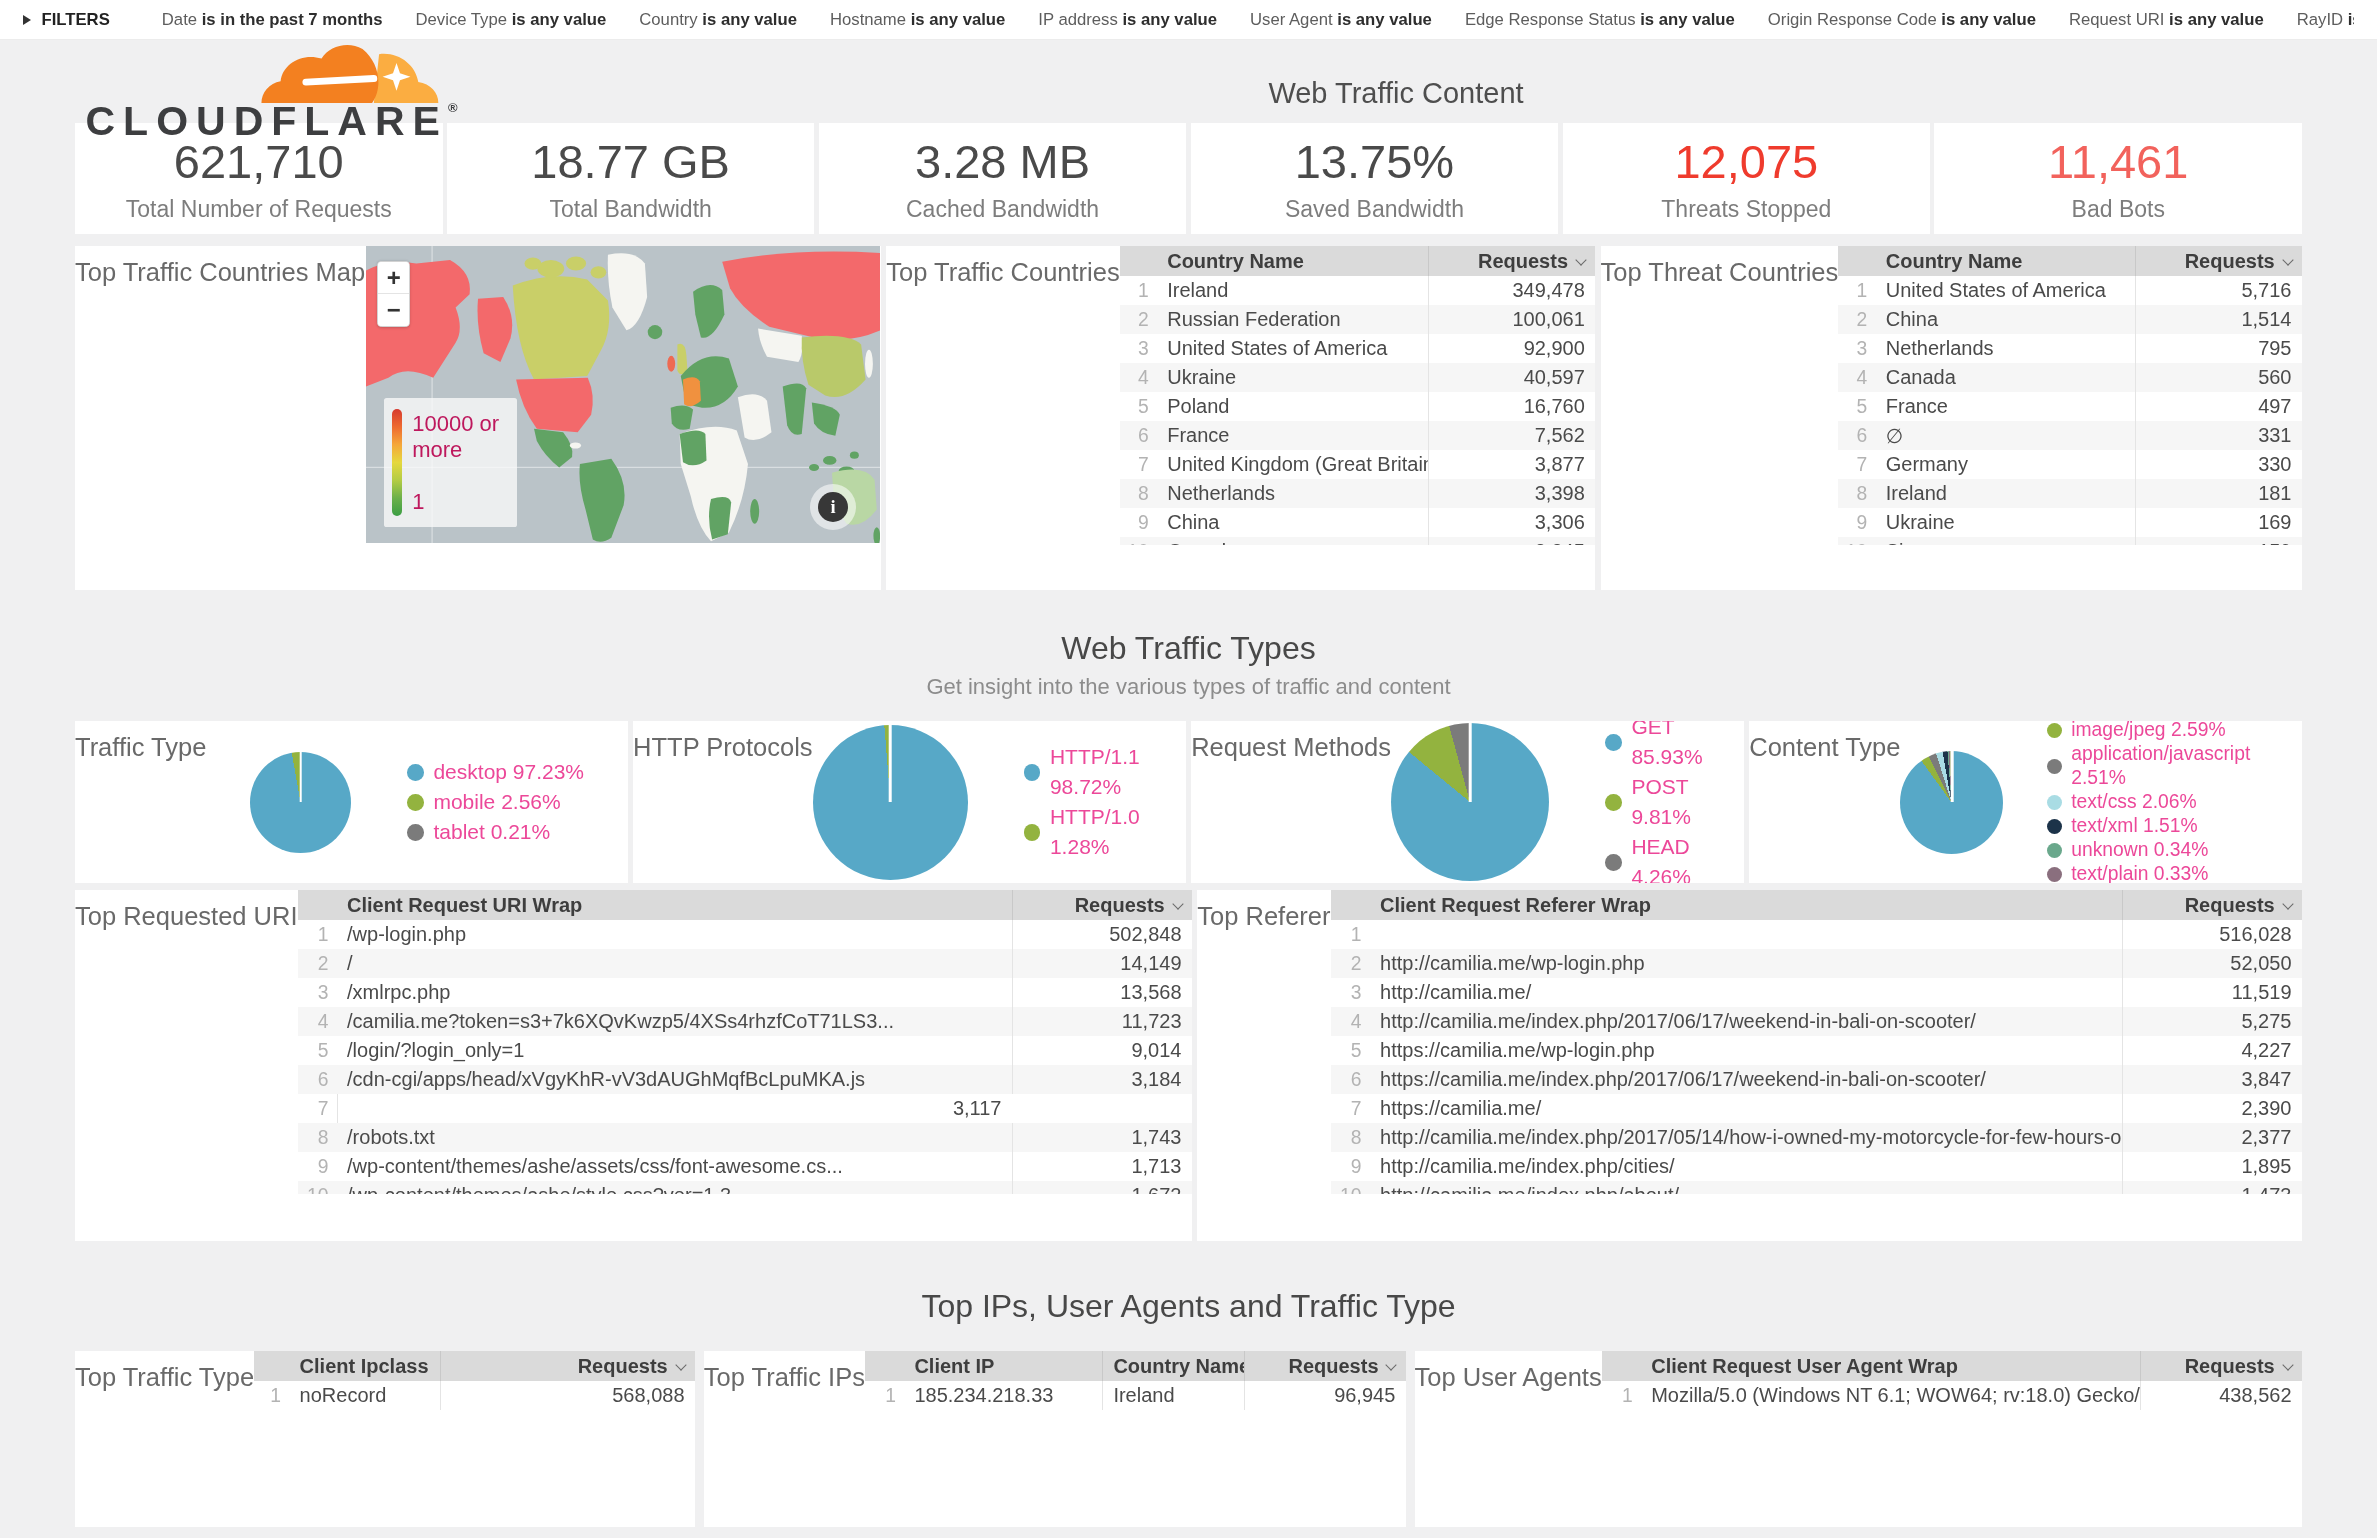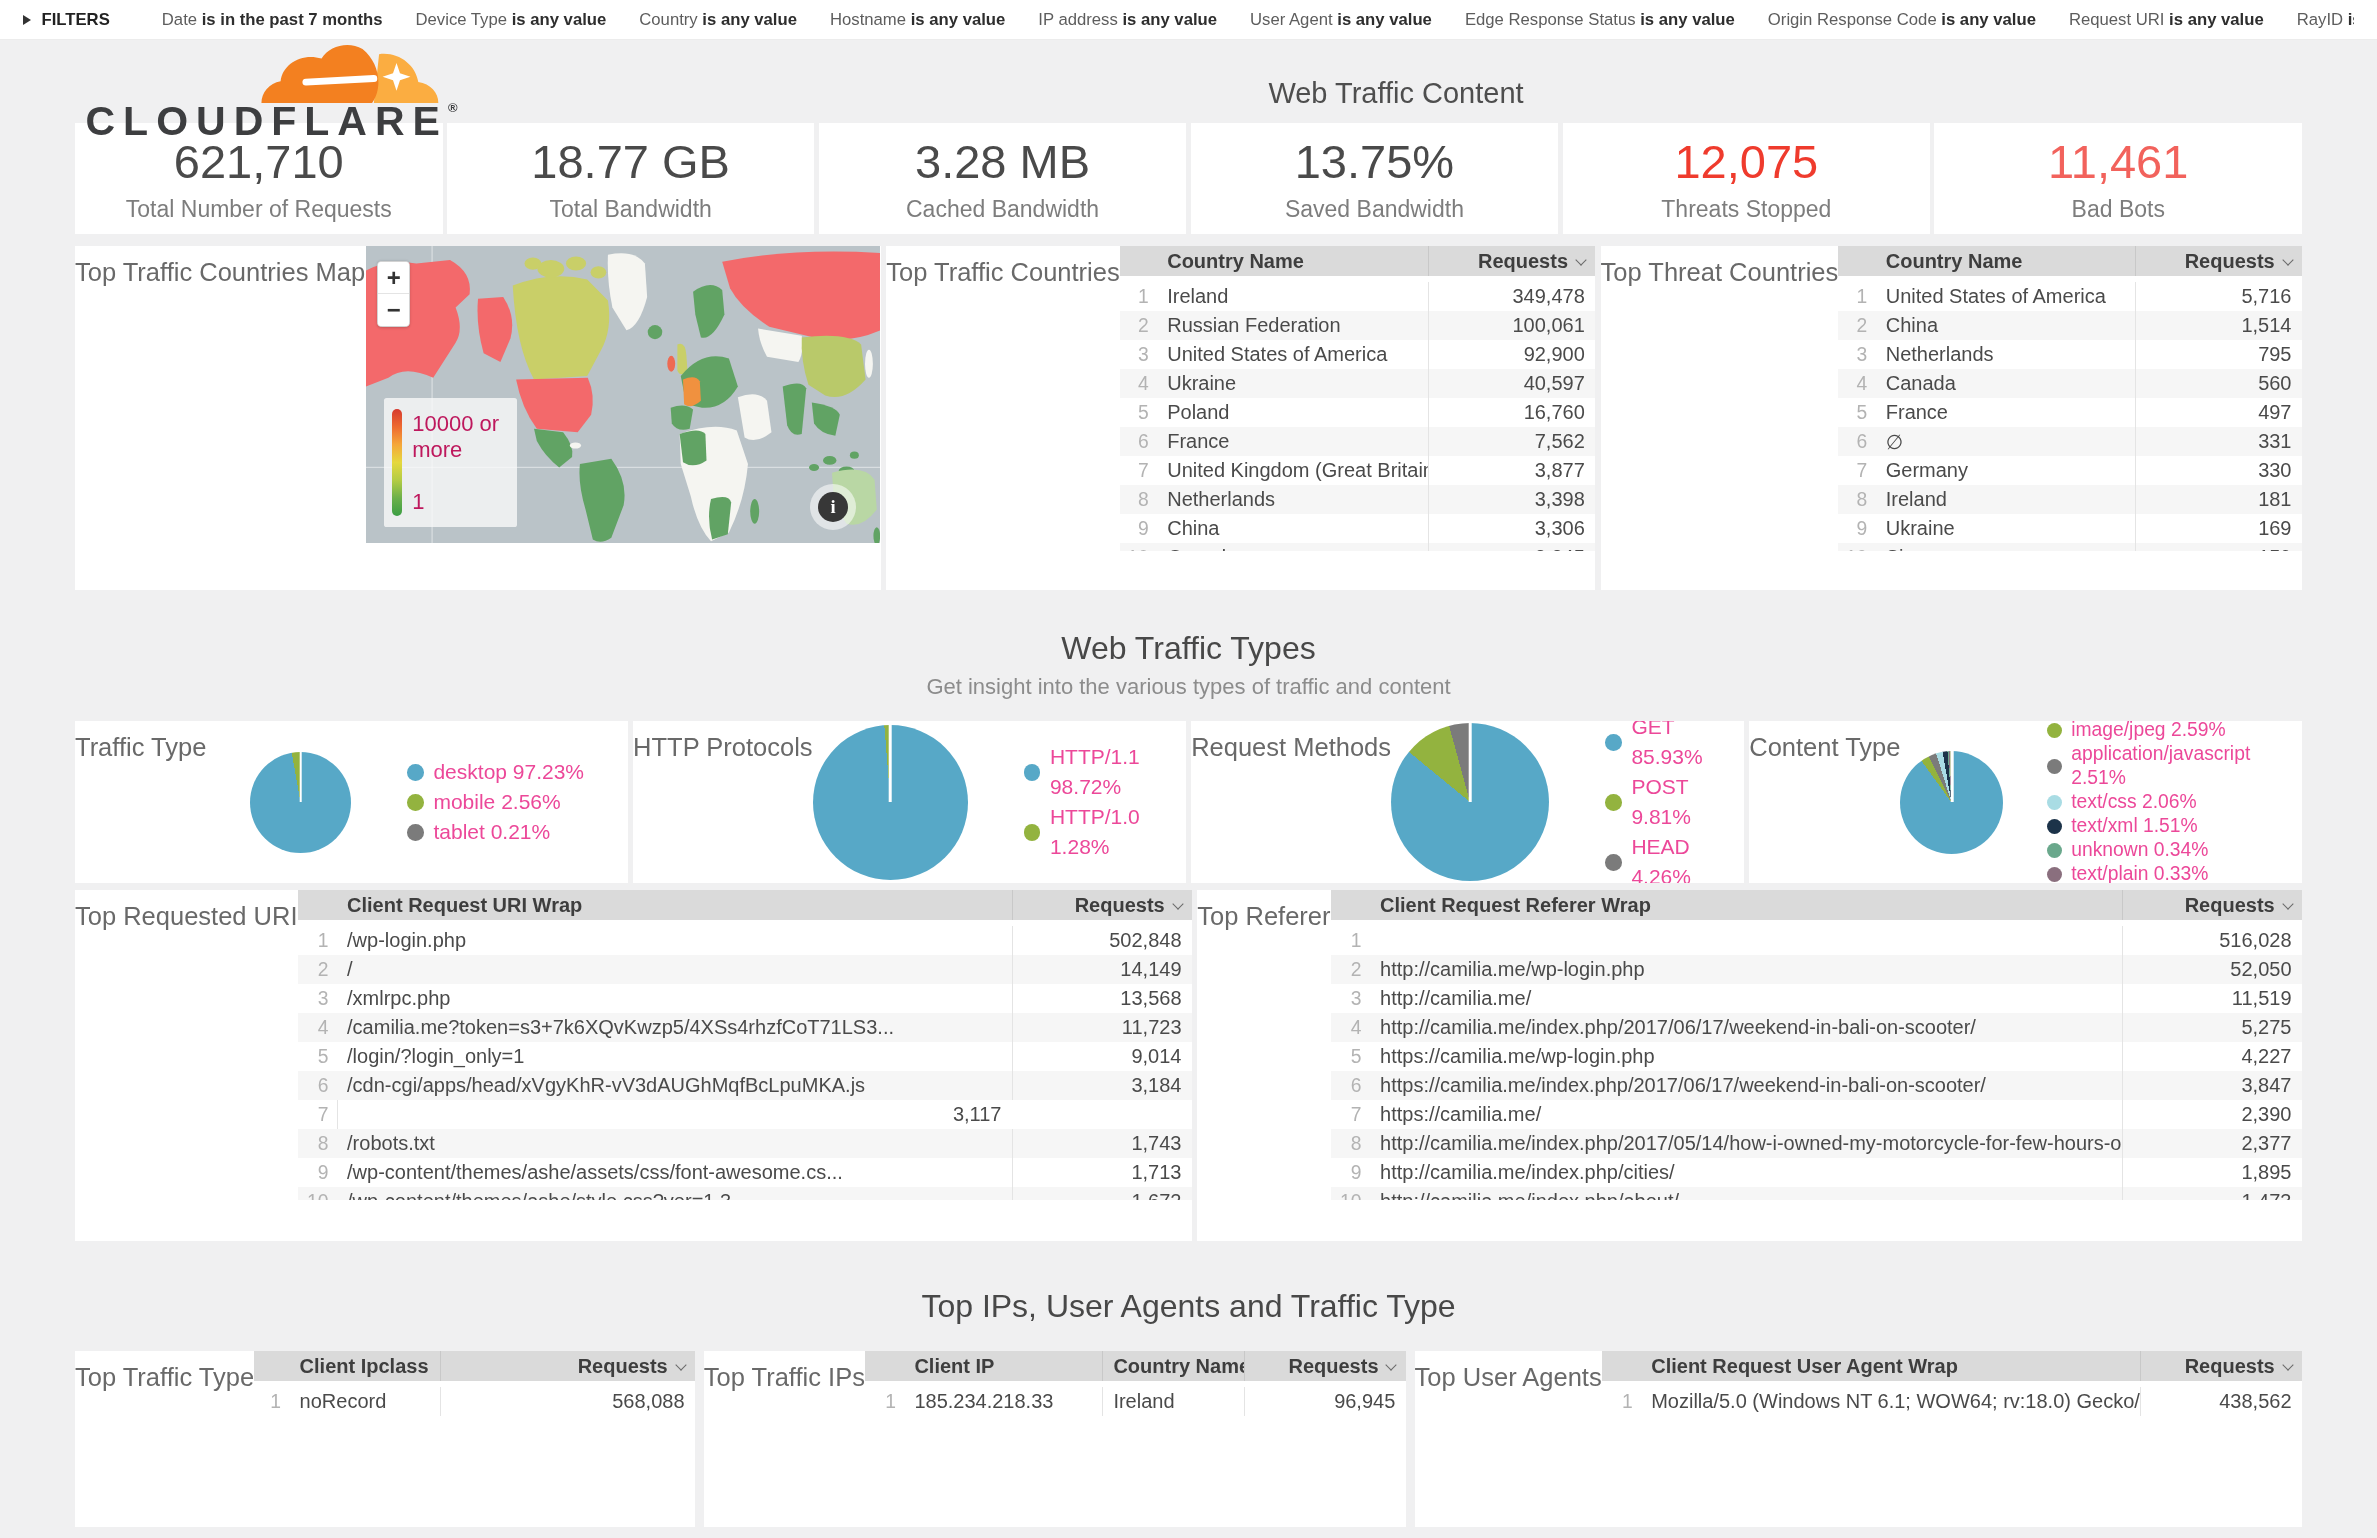--- a/index.html
+++ b/index.html
@@ -27,21 +27,21 @@
 
   
   .stats-row { display: grid; grid-template-columns: repeat(6, 1fr); gap: 4.4px; height: 111px; }
   .stat-card { background: #fff; display: flex; flex-direction: column; justify-content: center; align-items: center; gap: 7px; }
   .stat-value { font-size: 47px; font-weight: 300; }
   .stat-label { font-size: 23px; color: #7d7d7d; font-weight: 300; }
 
   
   .panel { background: #fff; overflow: hidden; display: flex; }
   .panel-title { text-align: center; font-size: 25.5px; font-weight: 300; color: #696969; padding: 11.4px 0 8px; flex: 0 0 auto; }
-  .tbl { font-size: 20px; flex: 1 1 auto; display: flex; flex-direction: column; overflow: hidden; gap: 6px; }
+  .tbl { font-size: 20px; flex: 1 1 auto; display: flex; flex-direction: column; overflow: hidden; }
   .thead { display: grid; background: #dadada; height: 30px; align-items: center; font-weight: 700; color: #3e3e3e; flex: 0 0 auto; }
   .tbody { overflow: hidden; }
   .tr { display: grid; height: 29px; align-items: center; background: #fff; }
   .tbody .tr:nth-child(even) { background: #f6f6f6; }
   .rankh { height: 100%; }
   .rank { color: #b3b3b3; text-align: right; padding-right: 8px; font-size: 19.3px; }
   .th, .td { padding: 0 10.5px; overflow: hidden; white-space: nowrap; text-overflow: ellipsis; height: 100%; display: flex; align-items: center; }
   .th.sep { border-left: 0.9px solid #c8c8c8; }
   .td.sep { border-left: 0.9px solid #e4e4e4; }
   .num { justify-content: flex-end; text-align: right; }

